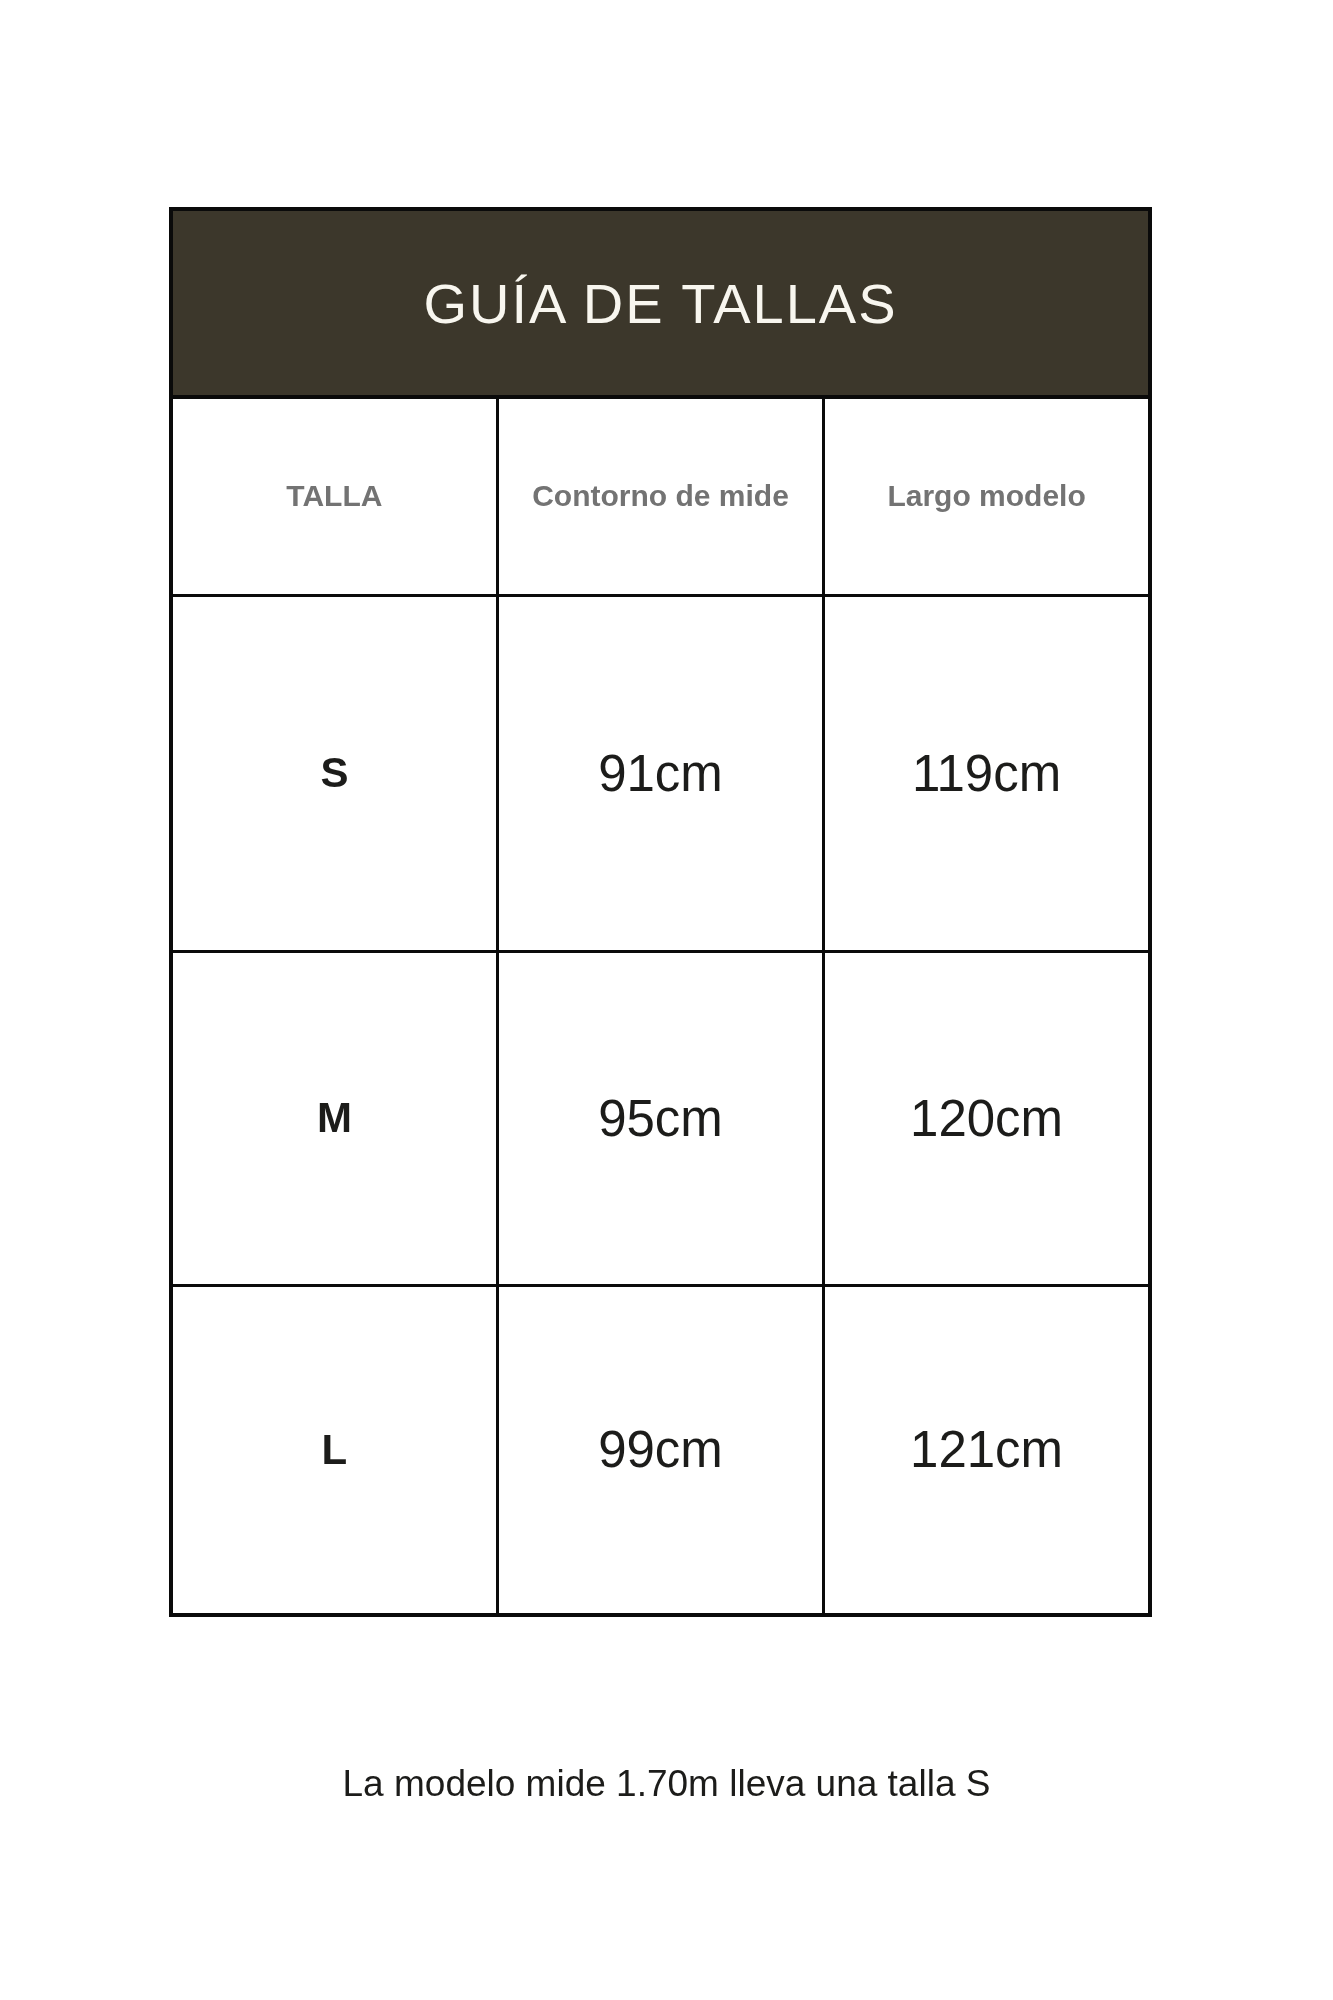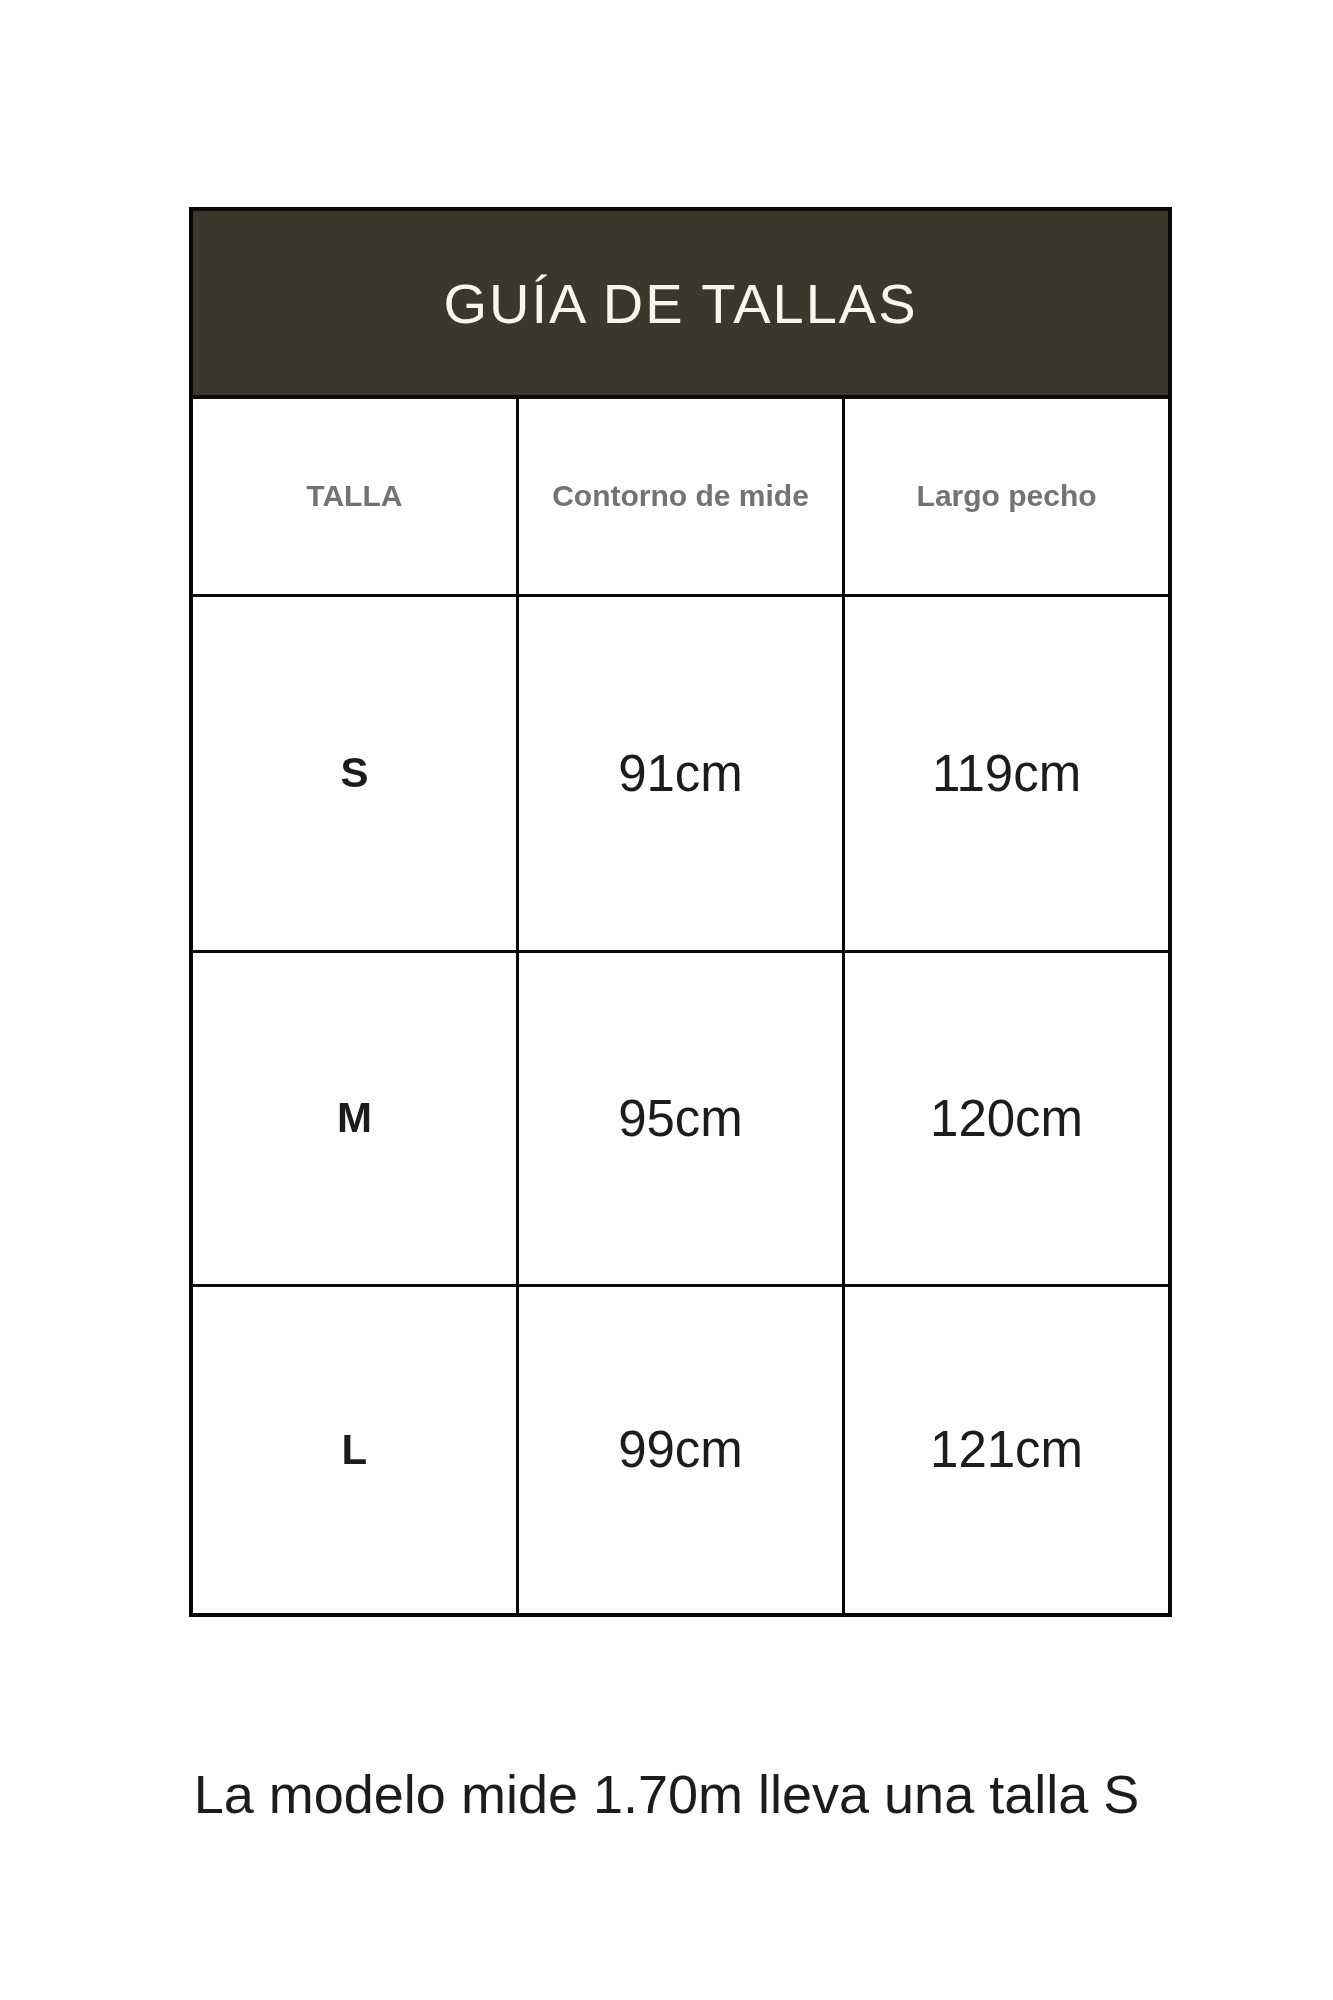--- a/index.html
+++ b/index.html
@@ -11,21 +11,21 @@
     height: 2000px;
     background: #ffffff;
     font-family: "Liberation Sans", sans-serif;
     position: relative;
     overflow: hidden;
     color: #1c1c1a;
   }
 
   .guide-card {
     position: absolute;
-    left: 189px;
+    left: 169px;
     top: 207px;
     width: 983px;
   }
 
   .guide-header {
     box-sizing: border-box;
     height: 188px;
     background: #3c372b;
     border: 4px solid #0a0a0a;
     border-bottom: none;
@@ -80,41 +80,41 @@
     font-weight: 400;
     color: #1c1c1a;
   }
 
   .footer-note {
     position: absolute;
     left: 0;
     top: 1763px;
     width: 1333px;
     text-align: center;
-    font-size: 54px;
+    font-size: 37px;
     font-weight: 400;
     color: #1c1c1a;
     white-space: nowrap;
   }
 </style>
 </head>
 <body>
 
 <div class="guide-card">
 
   <div class="guide-header">
     <div class="guide-title">GUÍA DE TALLAS</div>
   </div>
 
   <table class="guide-table">
     <thead>
       <tr>
         <th>TALLA</th>
         <th>Contorno de mide</th>
-        <th>Largo pecho</th>
+        <th>Largo modelo</th>
       </tr>
     </thead>
     <tbody>
       <tr class="row-s">
         <td class="cell-size">S</td>
         <td class="cell-value">91cm</td>
         <td class="cell-value">119cm</td>
       </tr>
       <tr class="row-m">
         <td class="cell-size">M</td>

